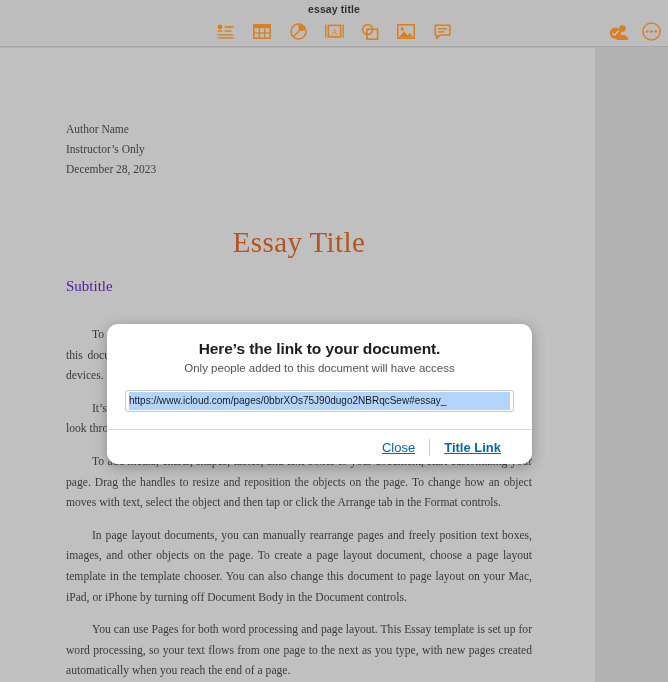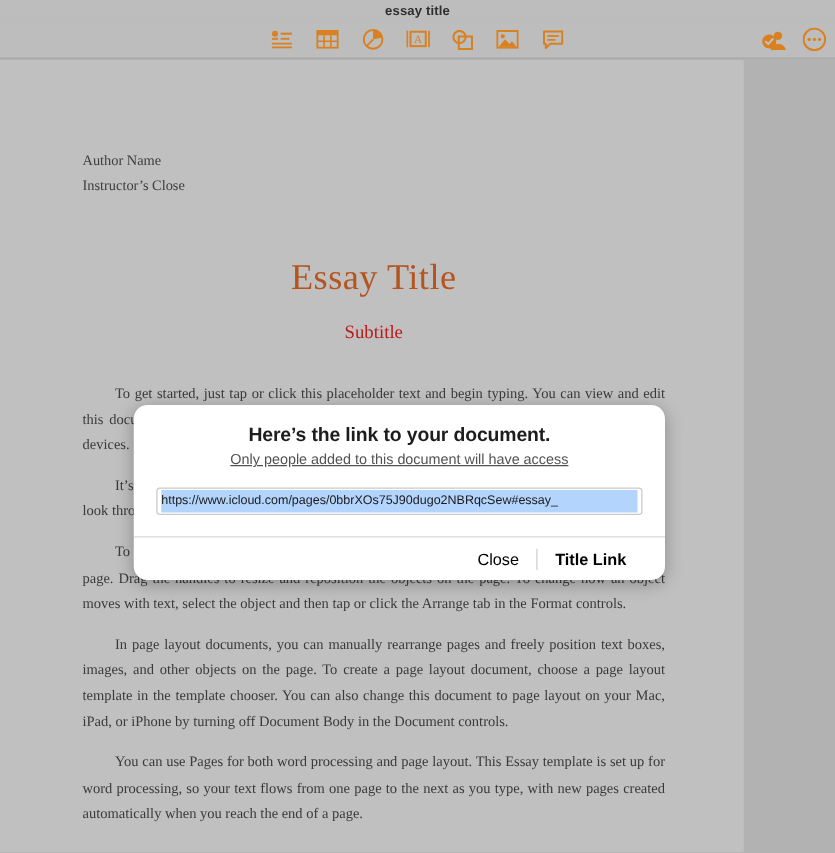--- a/index.html
+++ b/index.html
@@ -85,24 +85,24 @@
   .title {
     margin-top: 47px;
     text-align: center;
     font-family: "Liberation Serif", serif;
     font-size: 29px;
     color: #b4541f;
     letter-spacing: 0.4px;
   }
   .subtitle {
     margin-top: 19px;
-    text-align: center;
+    text-align: left;
     font-family: "Liberation Serif", serif;
     font-size: 15px;
-    color: #b91c1c;
+    color: #4c1d95;
   }
 
   .para {
     margin-top: 12px;
     font-size: 11.6px;
     line-height: 20.6px;
     text-align: justify;
     text-indent: 26px;
     color: #3a3a3a;
   }
@@ -126,21 +126,20 @@
     font-size: 15.5px;
     font-weight: 700;
     color: #1d1d1d;
     letter-spacing: -0.1px;
   }
   .dialog-sub {
     margin-top: 4px;
     text-align: center;
     font-size: 11.5px;
     color: #525252;
-    text-decoration: underline;
   }
   .link-field {
     margin-top: 16px;
     height: 22px;
     border: 1px solid #c9c9c9;
     border-radius: 3px;
     background: #fff;
     display: flex; align-items: center;
     padding: 0 3px;
     overflow: hidden;
@@ -157,24 +156,25 @@
   }
   .dialog-footer {
     border-top: 1px solid #d9d9d9;
     height: 35px;
     display: flex; align-items: center; justify-content: flex-end;
     padding-right: 17px;
     gap: 0;
   }
   .dlg-btn {
     font-size: 13px;
-    color: #000000;
+    color: #0369a1;
     background: none; border: none;
     padding: 0 14px;
     cursor: default;
+    text-decoration: underline;
   }
   .dlg-btn.bold { font-weight: 700; }
   .dlg-sep {
     width: 1px; height: 17px;
     background: #cfcfcf;
   }
 </style>
 </head>
 <body>
 
@@ -267,21 +267,22 @@
           <circle cx="13.7" cy="9.5" r="1.35" fill="#d98020"></circle>
         </svg>
       </div>
     </div>
   </div>
 
   <div class="page">
     <div class="doc-body">
 
       <div class="hdr-line">Author Name</div>
-      <div class="hdr-line">Instructor’s Close</div>
+      <div class="hdr-line">Instructor’s Only</div>
+      <div class="hdr-line">December 28, 2023</div>
 
       <div class="title">Essay Title</div>
       <div class="subtitle">Subtitle</div>
 
       <p class="para first">To get started, just tap or click this placeholder text and begin typing. You can view and edit this document on your Mac, iPad, or iPhone, and your changes are kept up to date on all your devices.</p>
       <p class="para">It’s easy to format your text. Tap or click the Format button in the toolbar to get a consistent look throughout your document with paragraph and character styles. You can change it at any time.</p>
       <p class="para">To add media, charts, shapes, tables, and text boxes to your document, start customizing your page. Drag the handles to resize and reposition the objects on the page. To change how an object moves with text, select the object and then tap or click the Arrange tab in the Format controls.</p>
       <p class="para">In page layout documents, you can manually rearrange pages and freely position text boxes, images, and other objects on the page. To create a page layout document, choose a page layout template in the template chooser. You can also change this document to page layout on your Mac, iPad, or iPhone by turning off Document Body in the Document controls.</p>
       <p class="para">You can use Pages for both word processing and page layout. This Essay template is set up for word processing, so your text flows from one page to the next as you type, with new pages created automatically when you reach the end of a page.</p>
 

